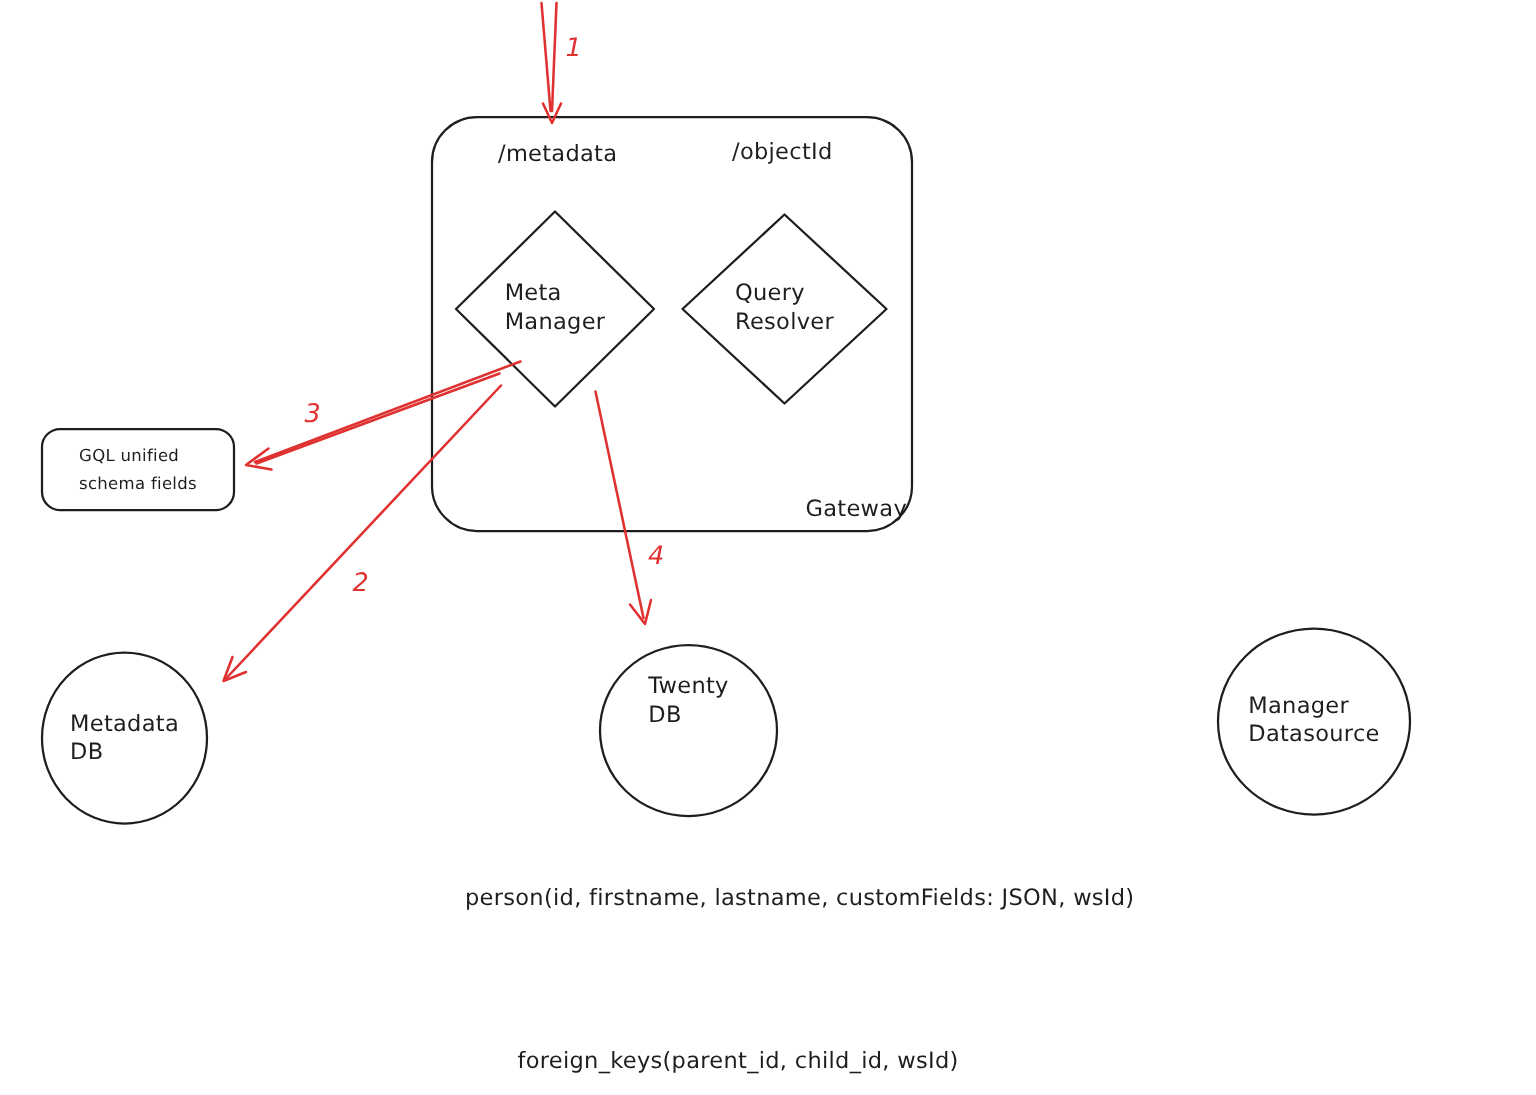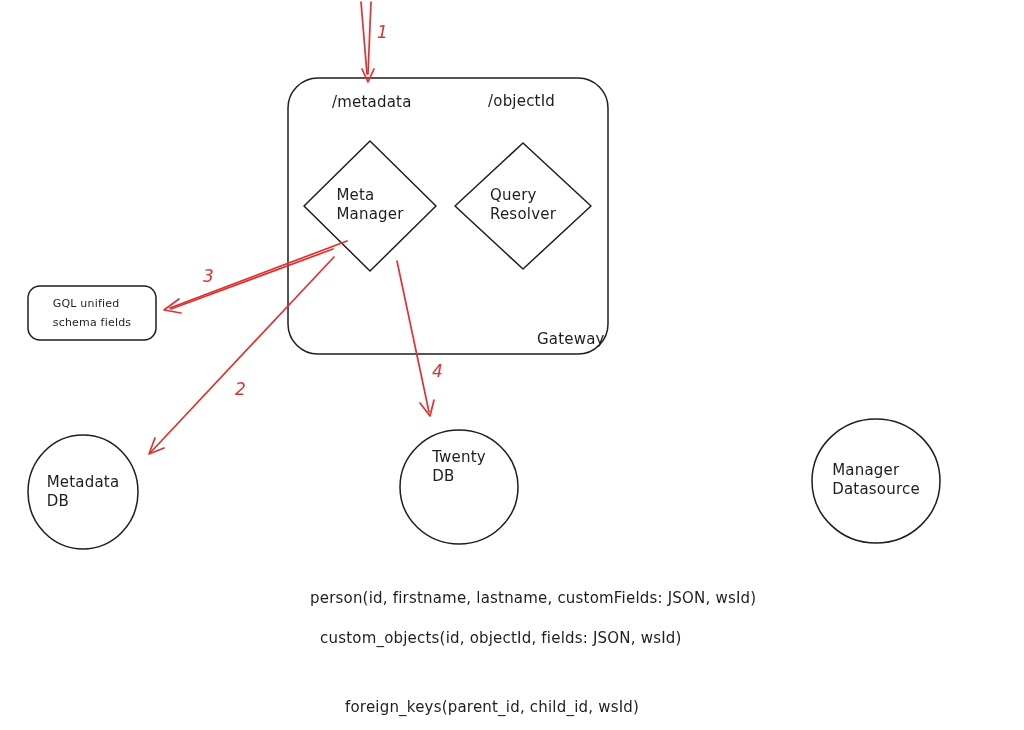--- a/index.html
+++ b/index.html
@@ -108,17 +108,16 @@
     <span>DB</span>
   </div>
 
   <div class="label center" style="left:876px; top:461px">
     <span>Manager</span>
     <span>Datasource</span>
   </div>
 
 
   <div class="label" style="left:310px; top:588px">person(id, firstname, lastname, customFields: JSON, wsId)</div>
-  <div class="label" style="left:320px; top:628px">custom_objects(id, objectId, fields: JSON, wsId)</div>
   <div class="label" style="left:345px; top:697px">foreign_keys(parent_id, child_id, wsId)</div>
 
 
 </div>
 
 </body></html>

